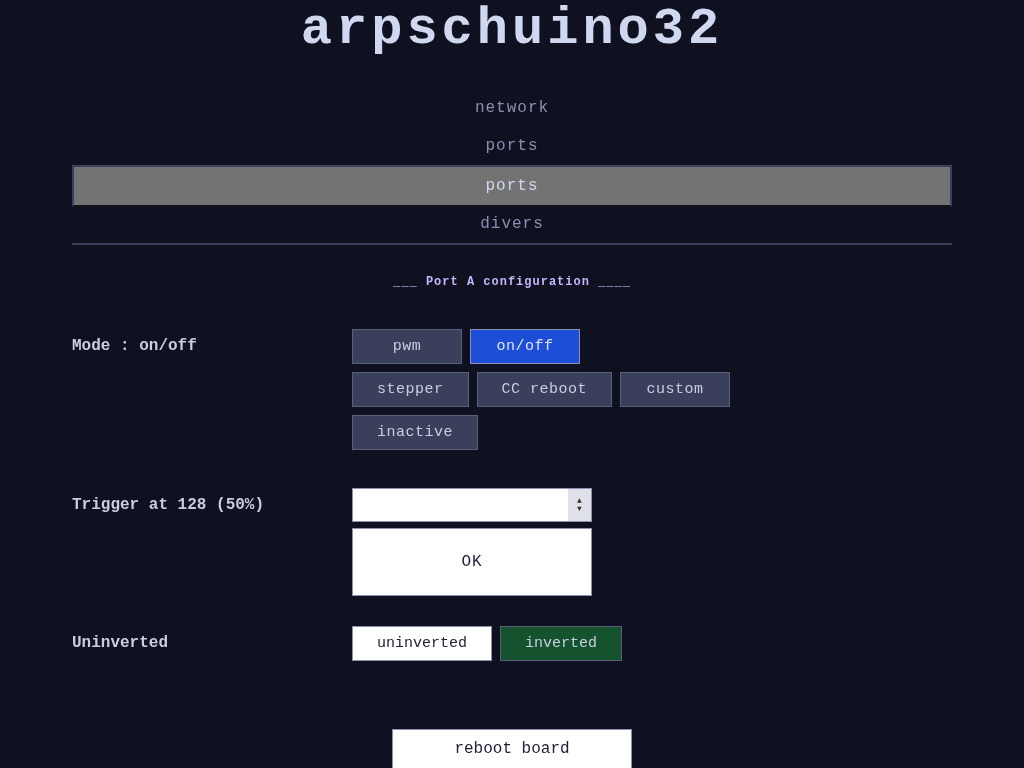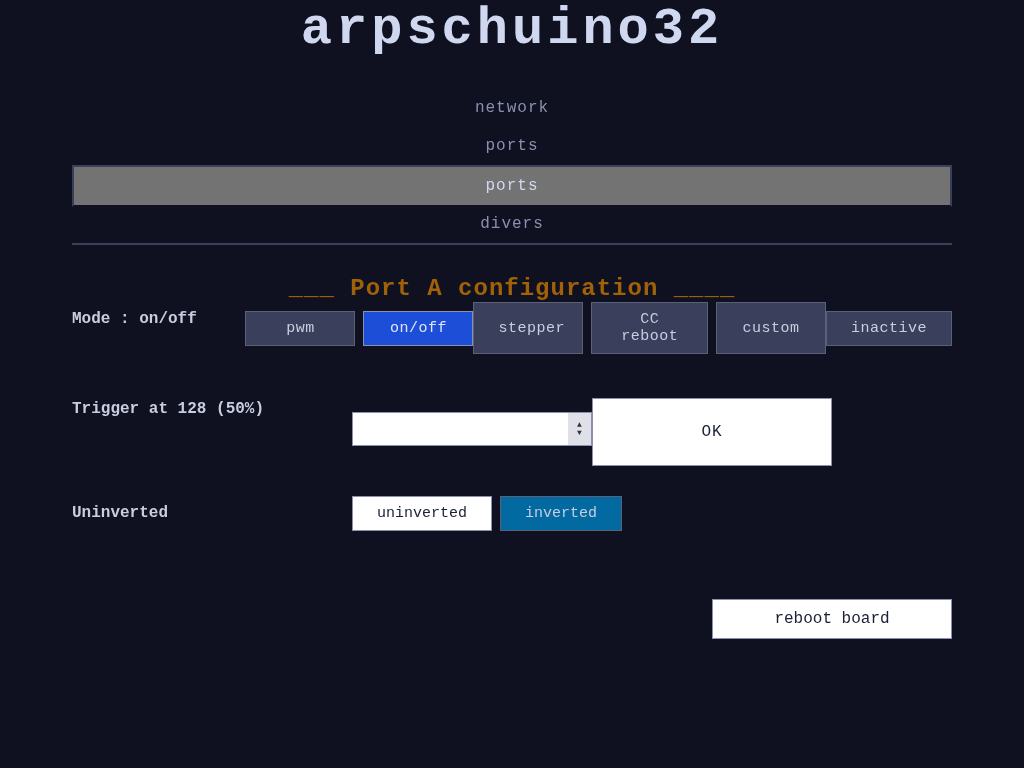--- a/index.html
+++ b/index.html
@@ -59,23 +59,24 @@
     }
 
     .page-content {
       width: 880px;
       display: flex;
       flex-direction: column;
       align-items: center;
     }
 
     .section-title {
-      font-size: 24px;
+      font-size: 12px;
       font-weight: bold;
-      color: #a16207;
+      color: #c4b5fd;
+      margin-bottom: 40px;
       letter-spacing: 1px;
     }
 
     .config-row {
       display: flex;
       width: 100%;
       align-items: flex-start;
       margin-bottom: 30px;
     }
 
@@ -83,22 +84,22 @@
       font-size: 16px;
       color: #c8cde0;
       width: 280px;
       padding-top: 8px;
       font-weight: bold;
     }
 
     .row-controls {
       flex: 1;
       display: flex;
-      flex-direction: row;
-      align-items: center;
+      flex-direction: column;
+      align-items: flex-start;
     }
 
     .btn-row {
       display: flex;
       gap: 8px;
       margin-bottom: 8px;
     }
 
     .mode-btn {
       padding: 8px 24px;
@@ -139,42 +140,42 @@
       font-family: 'Courier New', Courier, monospace;
       background-color: #ffffff;
       color: #1a1f35;
       border: 1px solid #8a90b0;
       cursor: pointer;
       min-width: 120px;
       text-align: center;
     }
 
     .invert-btn.inactive {
-      background-color: #0369a1;
+      background-color: #14532d;
       color: #c8cde0;
       border-color: #5a607a;
     }
 
     .reboot-btn {
       padding: 10px 30px;
       font-size: 16px;
       font-family: 'Courier New', Courier, monospace;
       background-color: #ffffff;
       color: #1a1f35;
       border: 1px solid #8a90b0;
       cursor: pointer;
       width: 240px;
       text-align: center;
       margin-top: 20px;
     }
 
     .reboot-row {
       width: 100%;
       display: flex;
-      justify-content: flex-end;
+      justify-content: center;
       margin-top: 10px;
     }
 
     .native-select-wrapper {
       position: relative;
       display: inline-block;
     }
 
     .native-select-wrapper select {
       appearance: none;

